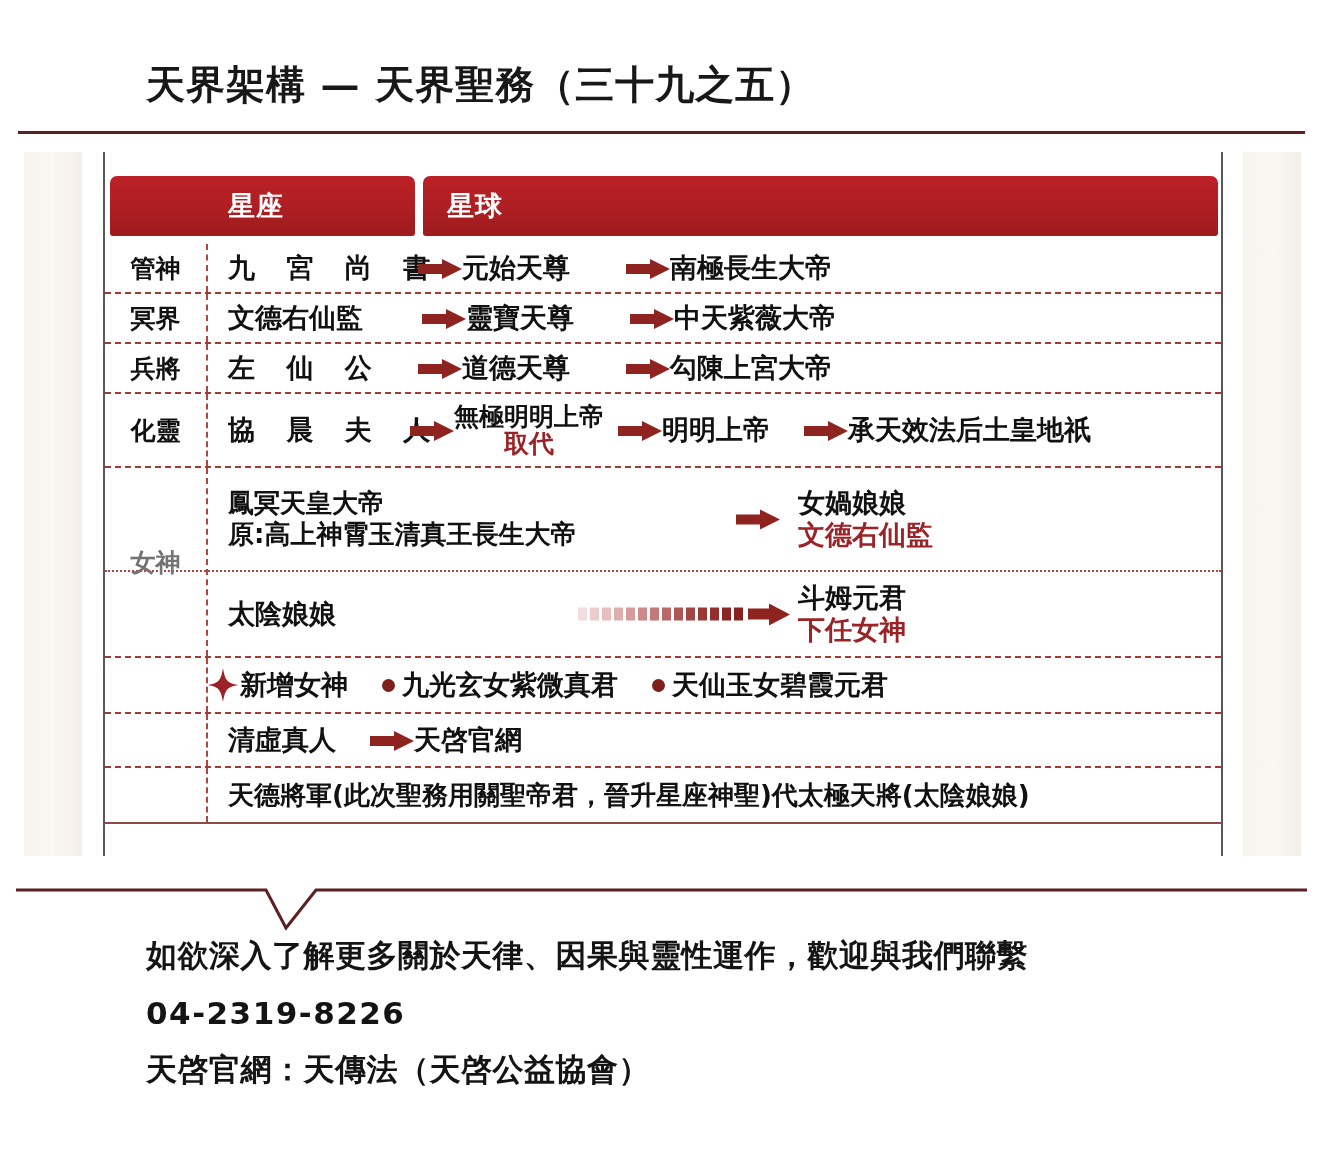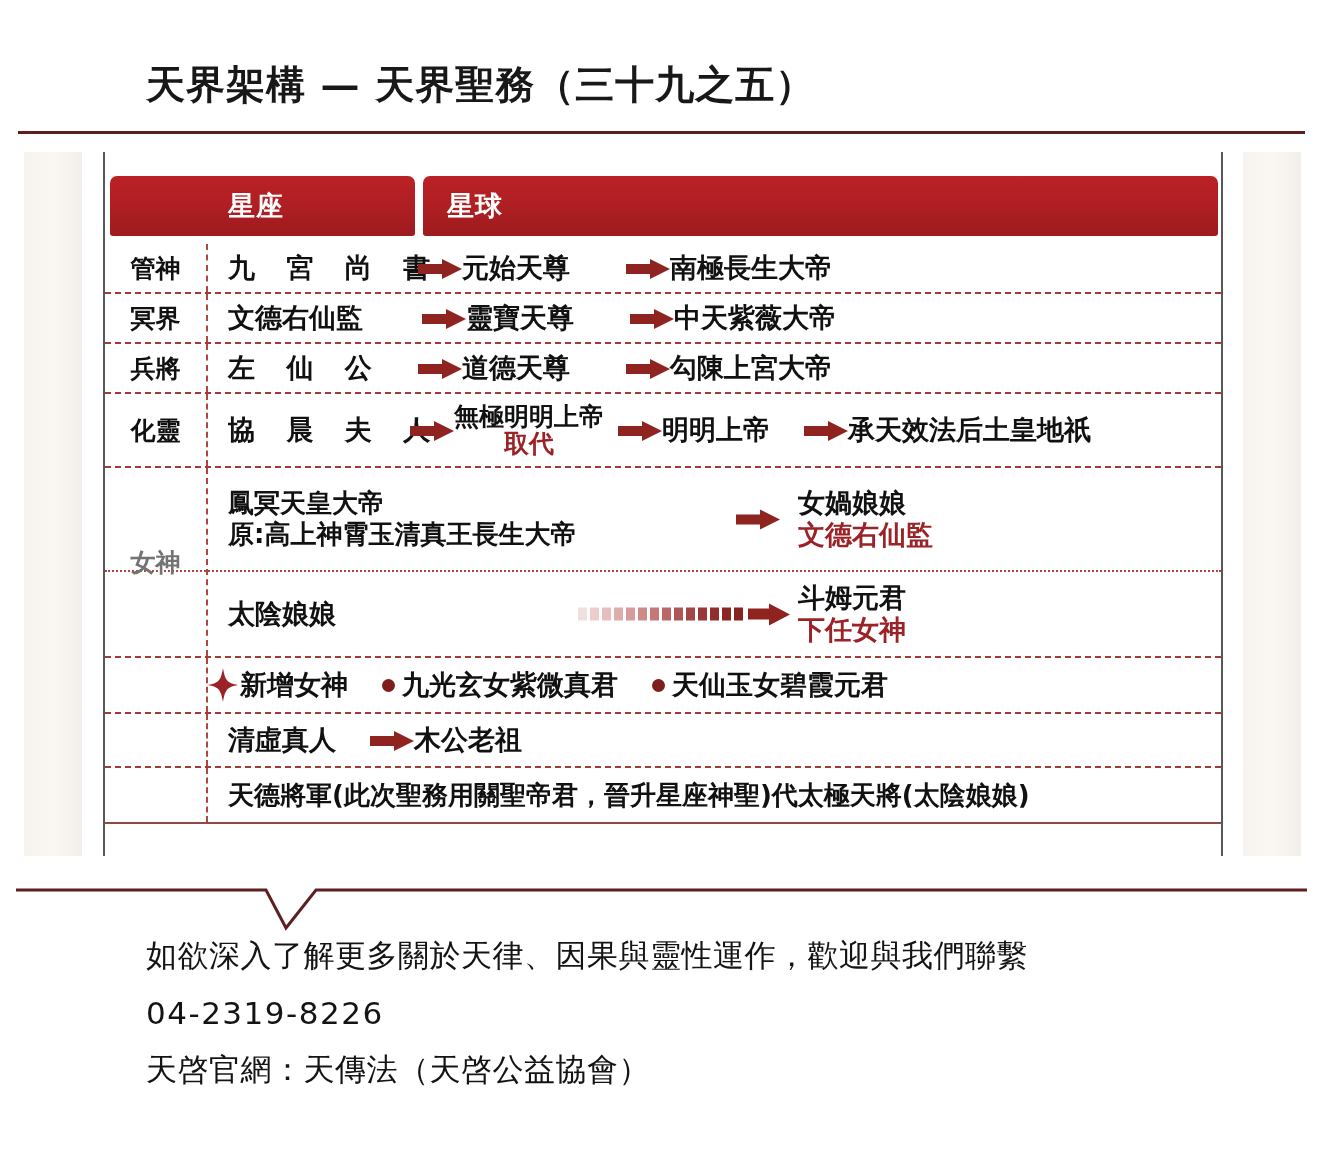--- a/index.html
+++ b/index.html
@@ -311,21 +311,21 @@
   }
   .foot-rule svg { display: block; }
 
   .footer {
     position: absolute;
     left: 146px; top: 935px;
     width: 1120px;
   }
   .footer .fl {
     font-size: 31px;
-    font-weight: 400;
+    font-weight: 700;
     color: #141414;
     margin-bottom: 18px;
     white-space: nowrap;
     font-family: "DejaVu Sans", "Liberation Sans", sans-serif;
     letter-spacing: 0.5px;
   }
   .footer .fl.phone { letter-spacing: 1.5px; }
 </style>
 </head>
 <body>
@@ -471,21 +471,21 @@
         <span class="nm">天仙玉女碧霞元君</span>
       </div>
     </div>
 
     <div class="row" style="height:54px">
       <div class="c-label"></div>
       <div class="c-body">
         <span class="nm">清虛真人</span>
         <span class="gap-m"></span>
         <span class="arrow"></span>
-        <span class="nm">木公老祖</span>
+        <span class="nm">天啓官網</span>
       </div>
     </div>
 
     <div class="row last" style="height:56px">
       <div class="c-label"></div>
       <div class="c-body">
         <span class="nm" style="font-size:26px">天德將軍(此次聖務用關聖帝君，晉升星座神聖)代太極天將(太陰娘娘)</span>
       </div>
     </div>
 

